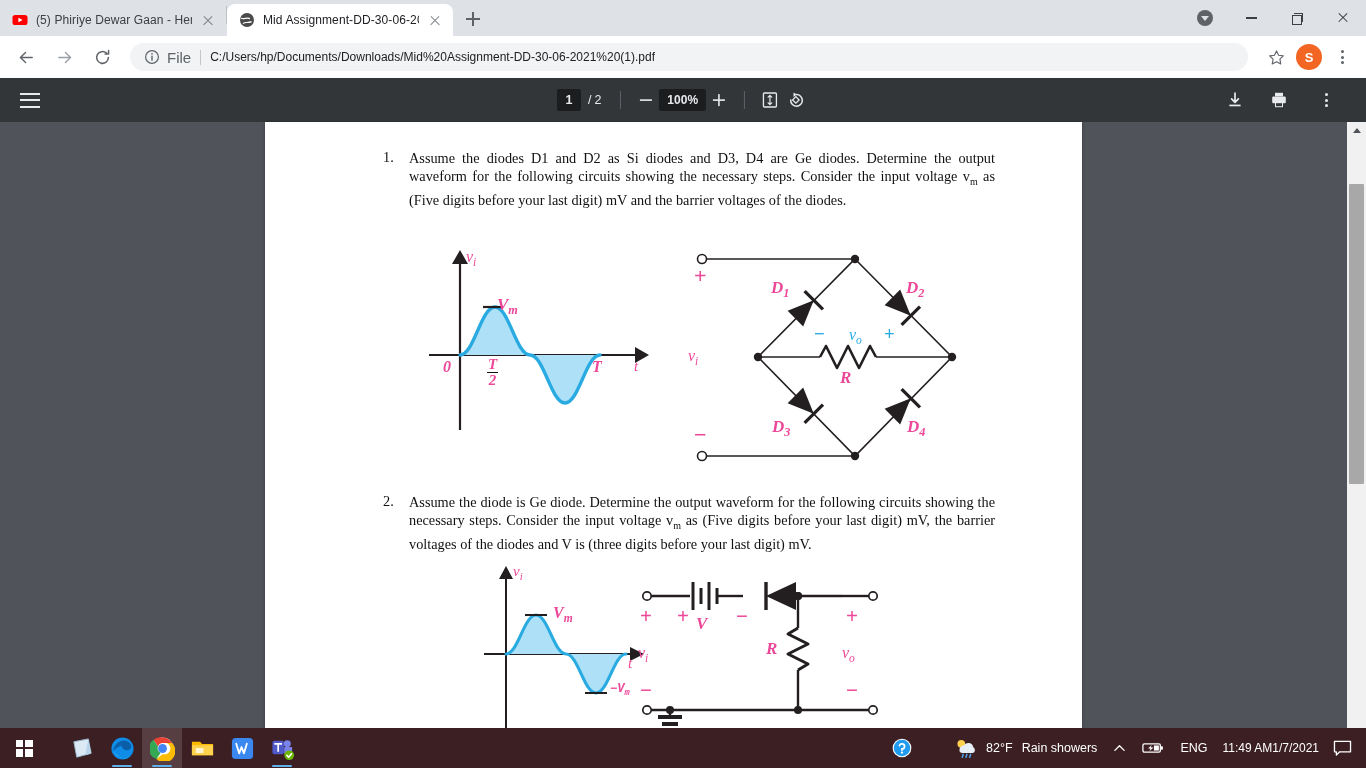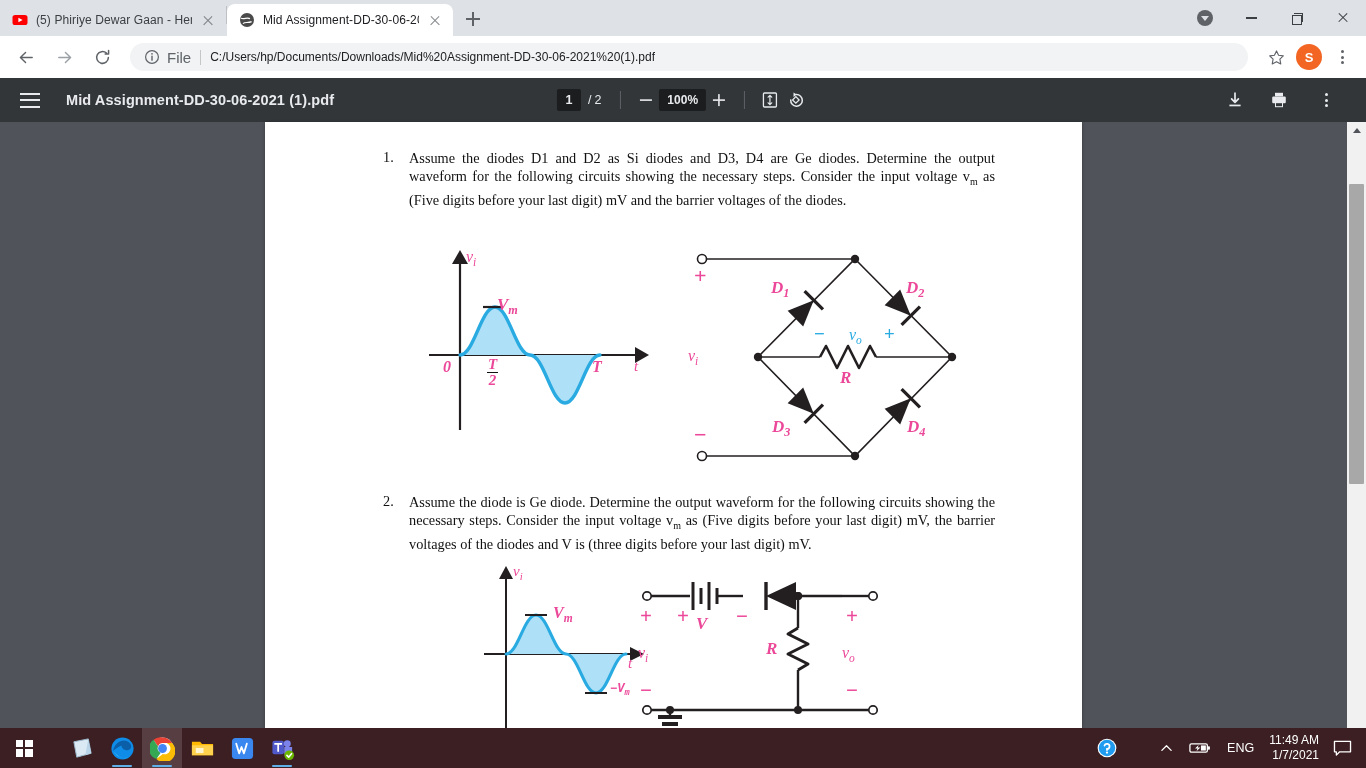--- a/index.html
+++ b/index.html
@@ -188,21 +188,21 @@
     gap:10px; padding-left:14px; color:#3c3c3c; font-size:13px;
   }
   .tb-icons { display:flex; align-items:center; gap:0; margin-left:14px; }
   .tb-app { width:40px; height:40px; display:flex; align-items:center; justify-content:center; position:relative; }
   .tb-app.open::after {
     content:""; position:absolute; left:10px; bottom:1px; width:20px; height:2.5px; background:#5fb0e8; border-radius:2px;
   }
   .tb-app.active { background:rgba(255,255,255,.14); }
   .tray { position:absolute; right:0; display:flex; align-items:center; height:40px; color:#fff; }
   .trayitem { display:flex; align-items:center; height:40px; padding:0 7px; font-size:12.5px; }
-  .clock { display:flex; flex-direction:column; align-items:flex-end; justify-content:center;
+  .clock { display:flex; flex-direction:row; align-items:flex-end; justify-content:center;
            font-size:12px; line-height:15px; padding:0 10px 0 6px; }
 </style>
 </head>
 <body>
 
 <div class="tabstrip">
 
   <div class="tab inactive">
     <span class="tab-fav">
       <svg width="16" height="16" viewBox="0 0 16 16">
@@ -289,21 +289,20 @@
       <i></i>
     </div>
 </div>
 
 <div class="pdfbar">
   <div class="burger">
       <i></i>
       <i></i>
       <i></i>
     </div>
-  <div class="pdfname">Mid Assignment-DD-30-06-2021 (1).pdf</div>
 
   <div class="pdfcenter">
     <div class="pagebox">1</div>
     <span class="pageof">/</span>
     <span class="pageof" style="margin-left:-4px">2</span>
     <span class="bsep"></span>
     <div class="iconbtn">
       <svg width="16" height="16" viewBox="0 0 16 16">
           <rect x="2" y="7.3" width="12" height="1.6" fill="#e8eaed"></rect>
         </svg>
@@ -578,20 +577,31 @@
 
   <div class="tray">
     <div class="trayitem" style="margin-right:26px">
       <svg width="22" height="22" viewBox="0 0 24 24">
           <circle cx="12" cy="12" r="10.2" fill="#fff"></circle>
           <circle cx="12" cy="12" r="9" fill="#1f9cf0"></circle>
           <path d="M9.3 9.4 A2.8 2.8 0 1 1 12 13 V14.2" stroke="#fff" stroke-width="1.9" fill="none" stroke-linecap="round"></path>
           <circle cx="12" cy="17" r="1.25" fill="#fff"></circle>
         </svg>
     </div>
+    <div class="trayitem" style="gap:9px">
+      <span>
+        <svg width="24" height="24" viewBox="0 0 26 26">
+            <circle cx="9" cy="9.5" r="4.2" fill="#ffcf4d"></circle>
+            <path d="M7 16 A4.6 4.6 0 0 1 11.6 11.4 A5.6 5.6 0 0 1 22 13.4 A3.4 3.4 0 0 1 21.4 19.6 H10.4 A3.4 3.4 0 0 1 7 16 Z" fill="#e8eef5"></path>
+            <path d="M11 21 L10 24 M15 21 L14 24 M19 21 L18 24" stroke="#4aa3e8" stroke-width="1.7" stroke-linecap="round"></path>
+          </svg>
+      </span>
+      <span>82°F</span>
+      <span>Rain showers</span>
+    </div>
     <div class="trayitem" style="padding:0 9px">
       <svg width="13" height="13" viewBox="0 0 14 14">
           <path d="M2 9 L7 4 L12 9" stroke="#fff" stroke-width="1.4" fill="none" stroke-linecap="round" stroke-linejoin="round"></path>
         </svg>
     </div>
     <div class="trayitem" style="padding:0 7px">
       <svg width="22" height="14" viewBox="0 0 24 14">
           <rect x="1" y="2.5" width="19" height="9" rx="1.6" fill="none" stroke="#fff" stroke-width="1.4"></rect>
           <rect x="20.6" y="5" width="2.2" height="4" rx="0.8" fill="#fff"></rect>
           <path d="M10.5 3.6 L6.6 7.6 H9.3 L8.2 10.6 L12.4 6.4 H9.6 Z" fill="#fff"></path>

